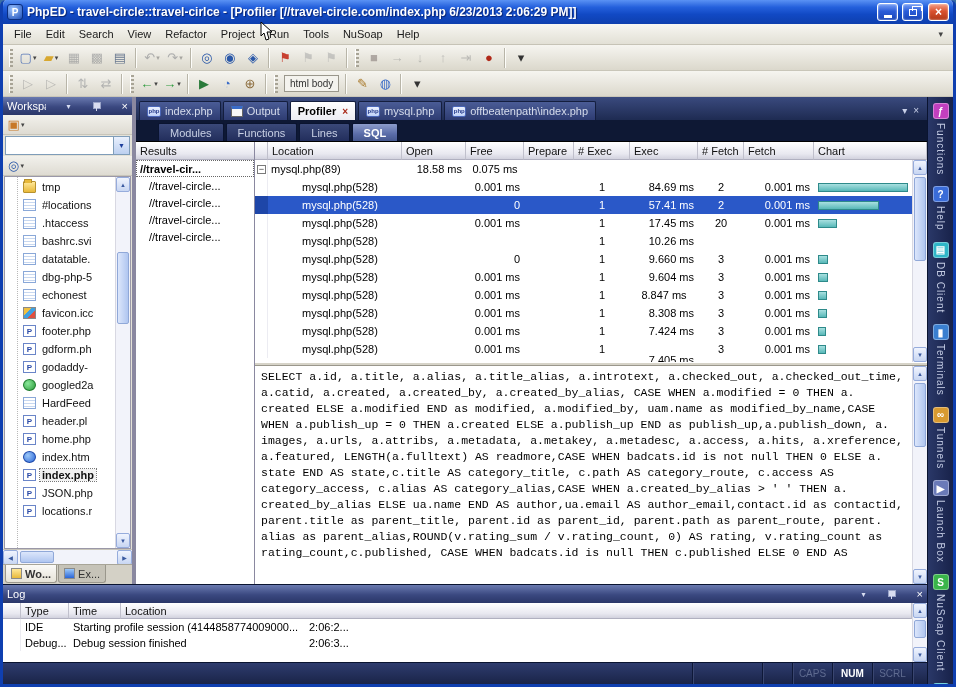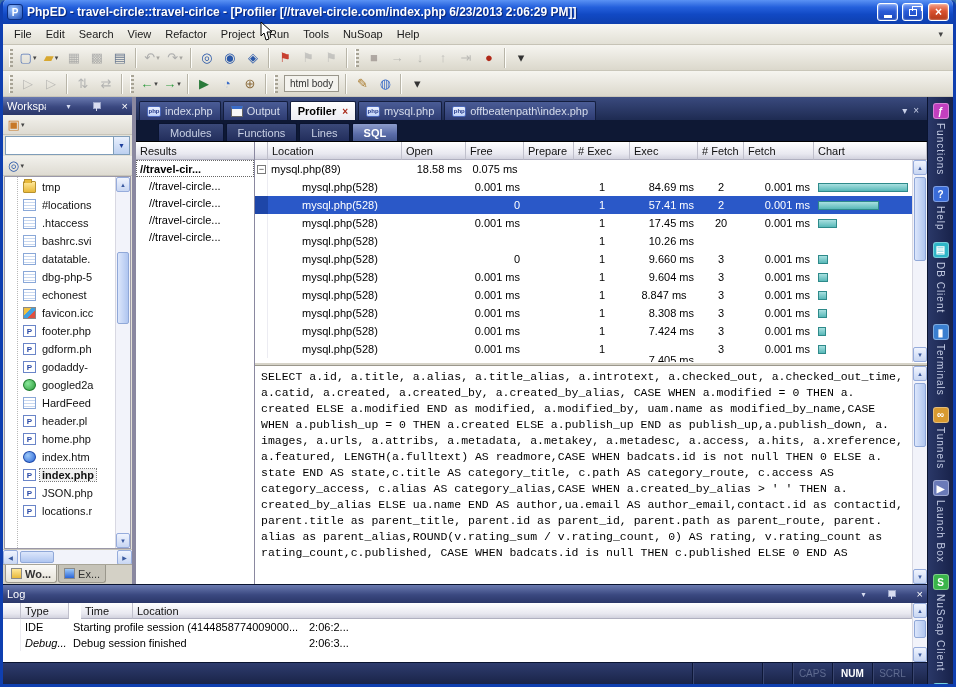--- a/index.html
+++ b/index.html
@@ -729,34 +729,34 @@
           <span class="ph-title">Log</span>
           <span class="ph-caret">▾</span>
           <span class="pin"></span>
           <span class="ph-x">×</span>
         </div>
         <div class="log-body">
           <div class="log-main">
             <div id="log-head" class="log-head">
                 <div class="th" style="width: 18px; flex: 0 0 auto;"></div>
                 <div class="th" style="width: 48px; flex: 0 0 auto;">Type</div>
-                <div class="th" style="width: 52px; flex: 0 0 auto; margin-left: 12px;">Time</div>
+                <div class="th" style="width: 52px; flex: 0 0 auto;">Time</div>
                 <div class="th" style="flex: 1 1 0%;">Location</div>
               </div>
             <div id="log-rows" style="flex:1;overflow:hidden;">
                 <div class="lrow">
                   <div class="td gut"></div>
                   <div class="td" style="width: 48px; flex: 0 0 auto;">IDE</div>
                   <div class="td" style="width: 236px; flex: 0 0 auto;">Starting profile session (4144858774009000...</div>
                   <div class="td" style="width: 52px; flex: 0 0 auto;">2:06:2...</div>
                   <div class="td" style="flex: 1 1 0%;"></div>
                 </div>
                 <div class="lrow">
                   <div class="td gut"></div>
-                  <div class="td" style="width: 48px; flex: 0 0 auto; font-style: italic;">Debug...</div>
+                  <div class="td" style="width: 48px; flex: 0 0 auto;">Debug...</div>
                   <div class="td" style="width: 236px; flex: 0 0 auto;">Debug session finished</div>
                   <div class="td" style="width: 52px; flex: 0 0 auto;">2:06:3...</div>
                   <div class="td" style="flex: 1 1 0%;"></div>
                 </div>
               </div>
           </div>
           <div id="log-scroll-host" style="display:flex;">
               <div class="vscroll">
                 <div class="sb-btn">▲</div>
                 <div class="sb-track">

